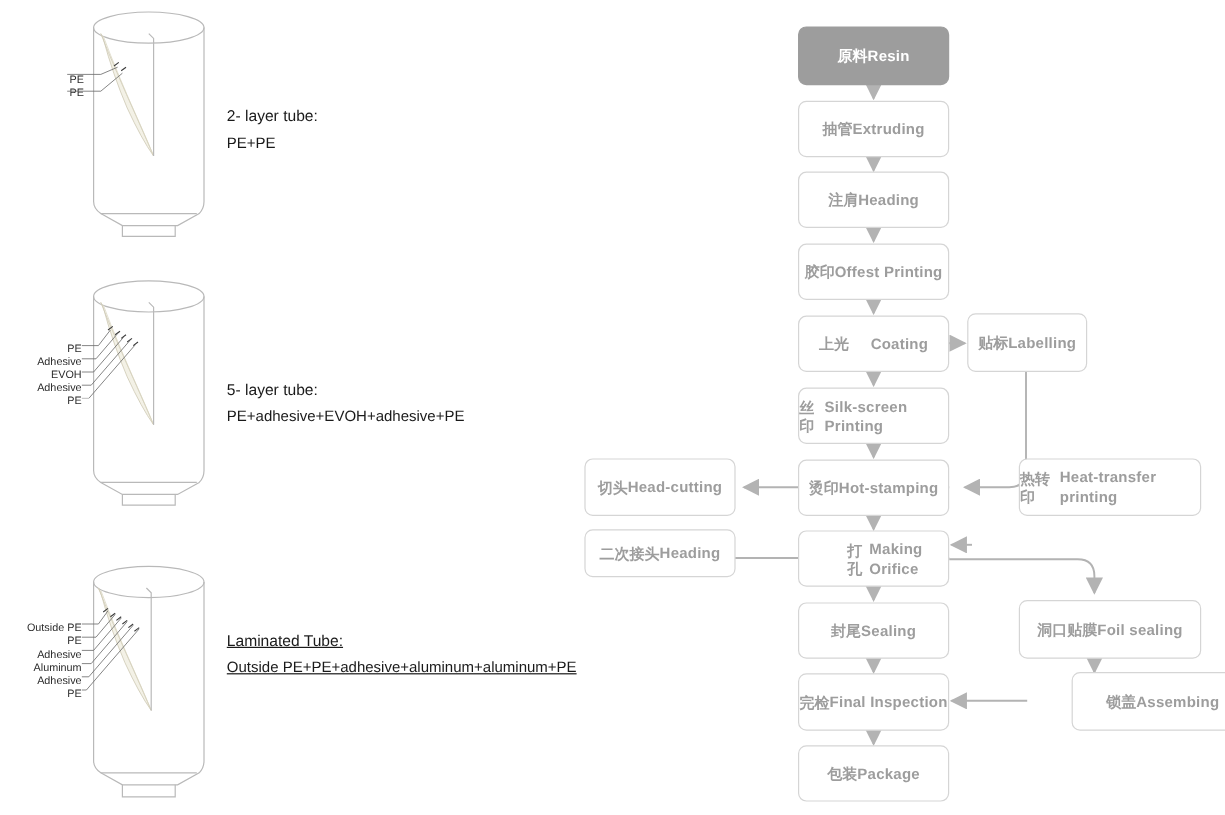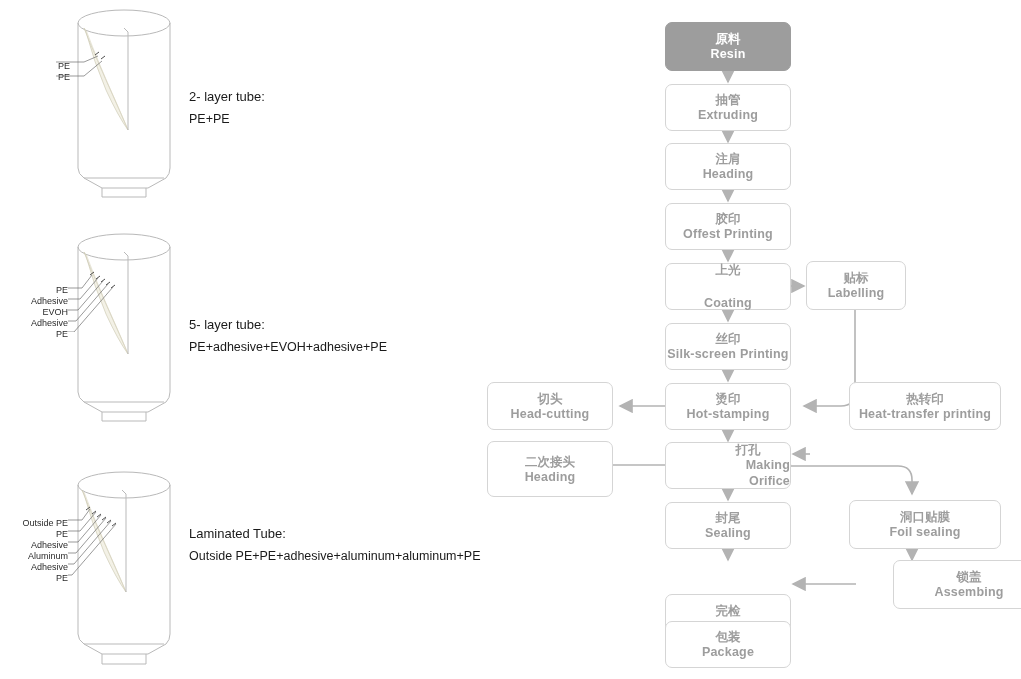--- a/index.html
+++ b/index.html
@@ -18,22 +18,22 @@
   .layer-labels div{white-space:nowrap;}
 
   .tube-caption{position:absolute;color:#1a1a1a;}
   .tube-caption .cap-title{font-size:13px;line-height:22px;white-space:nowrap;}
   .tube-caption .cap-desc{font-size:12.5px;line-height:22px;white-space:nowrap;}
 
   
   .flow{position:absolute;left:470px;top:0;width:551px;height:679px;}
   .node{position:absolute;box-sizing:border-box;border:1px solid #d5d5d5;
         border-radius:7px;background:#fff;
-        display:flex;flex-direction:column;align-items:center;justify-content:center;
-        color:#9d9d9d;text-align:right;}
+        display:flex;flex-direction:row;align-items:center;justify-content:center;
+        color:#9d9d9d;text-align:left;}
   .node .cn{font-size:12.5px;line-height:15px;font-weight:bold;
             font-family:"DejaVu Sans","Liberation Sans",sans-serif;}
   .node .en{font-size:12.5px;line-height:16px;font-weight:bold;letter-spacing:.2px;}
   .node.filled{background:#9d9d9d;border-color:#9d9d9d;color:#ffffff;}
 
   .connector{position:absolute;left:0;top:0;width:551px;height:679px;
              pointer-events:none;}
 </style>
 </head>
 <body>
@@ -168,21 +168,21 @@
         <path d="M0 14 L14 14 L22 3"></path>
         <path d="M0 25 L12 25 L28 6"></path>
         <path d="M0 36 L10 36 L33 9"></path>
         <path d="M0 47 L8 47 L38 12"></path>
         <path d="M0 58 L6 58 L43 15"></path>
         <path d="M0 69 L4 69 L48 18"></path>
       </g>
     </svg>
   </div>
 
-  <div class="tube-caption" style="left:189px;top:523px;">
+  <div class="tube-caption" style="left:189px;top:523px;text-decoration:underline;">
     <div class="cap-title">Laminated Tube:</div>
     <div class="cap-desc">Outside  PE+PE+adhesive+aluminum+aluminum+PE</div>
   </div>
 
   <div class="flow">
 
     <svg class="connector" viewBox="0 0 551 679">
       <defs>
         <marker id="ah" markerWidth="9" markerHeight="9" refX="8" refY="4.5" orient="auto">
           <path d="M0 0 L9 4.5 L0 9 Z" fill="#b3b3b3"></path>
@@ -262,41 +262,41 @@
     <div class="node" style="left:379px;top:382px;width:152px;height:48px;">
       <span class="cn">热转印</span>
       <span class="en">Heat-transfer printing</span>
     </div>
 
     <div class="node" style="left:17px;top:382px;width:126px;height:48px;">
       <span class="cn">切头</span>
       <span class="en">Head-cutting</span>
     </div>
 
-    <div class="node" style="left:17px;top:441px;width:126px;height:56px;">
+    <div class="node" style="left:17px;top:441px;width:126px;height:40px;">
       <span class="cn">二次接头</span>
       <span class="en">Heading</span>
     </div>
 
     <div class="node" style="left:195px;top:442px;width:126px;height:47px;padding-left:40px;">
       <span class="cn">打孔</span>
       <span class="en">Making Orifice</span>
     </div>
 
     <div class="node" style="left:195px;top:502px;width:126px;height:47px;">
       <span class="cn">封尾</span>
       <span class="en">Sealing</span>
     </div>
 
     <div class="node" style="left:379px;top:500px;width:152px;height:49px;">
       <span class="cn">洞口贴膜</span>
       <span class="en">Foil sealing</span>
     </div>
 
-    <div class="node" style="left:195px;top:561px;width:126px;height:48px;margin-top:33px;">
+    <div class="node" style="left:195px;top:561px;width:126px;height:48px;">
       <span class="cn">完检</span>
       <span class="en">Final Inspection</span>
     </div>
 
     <div class="node" style="left:379px;top:560px;width:152px;height:49px;margin-left:44px;">
       <span class="cn">锁盖</span>
       <span class="en">Assembing</span>
     </div>
 
     <div class="node" style="left:195px;top:621px;width:126px;height:47px;">

